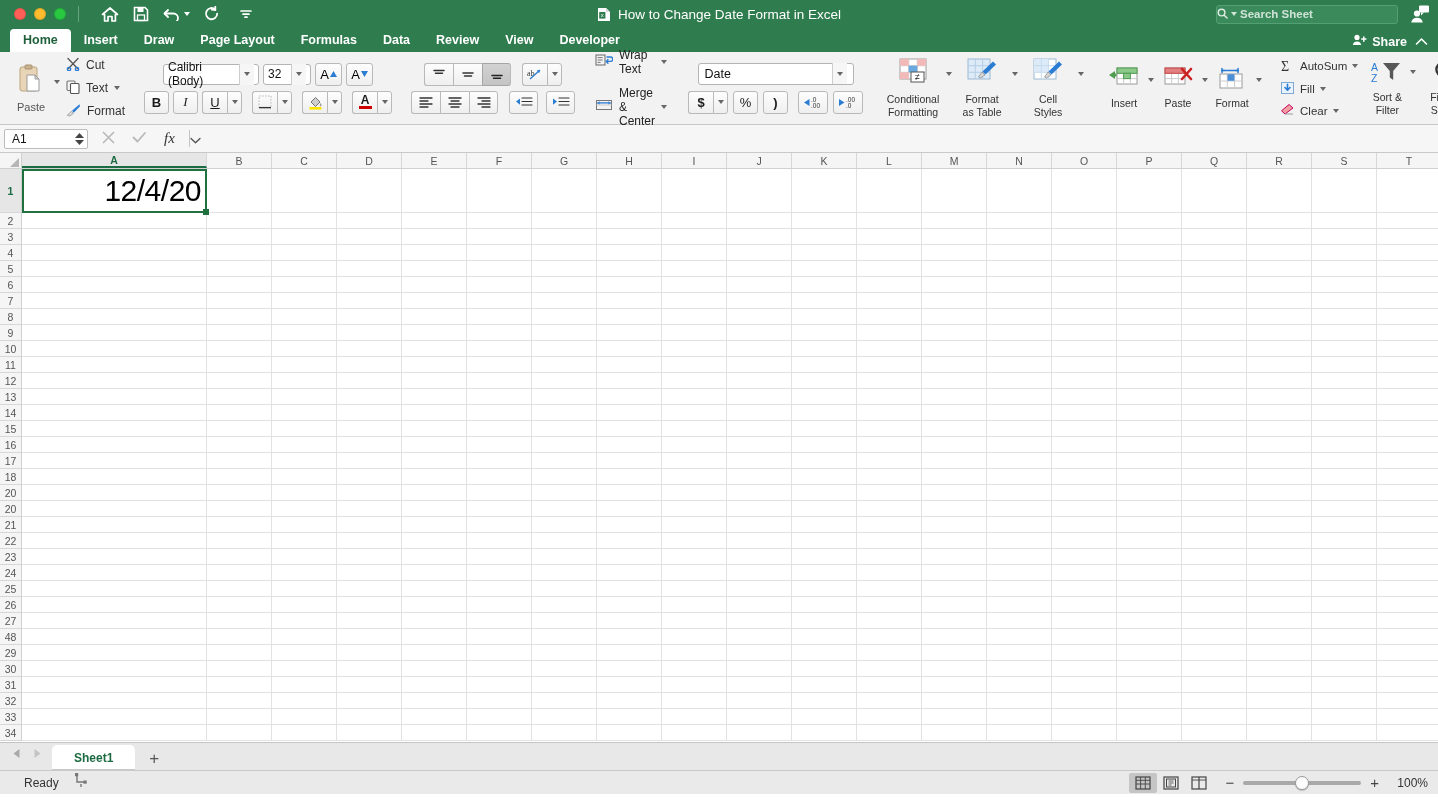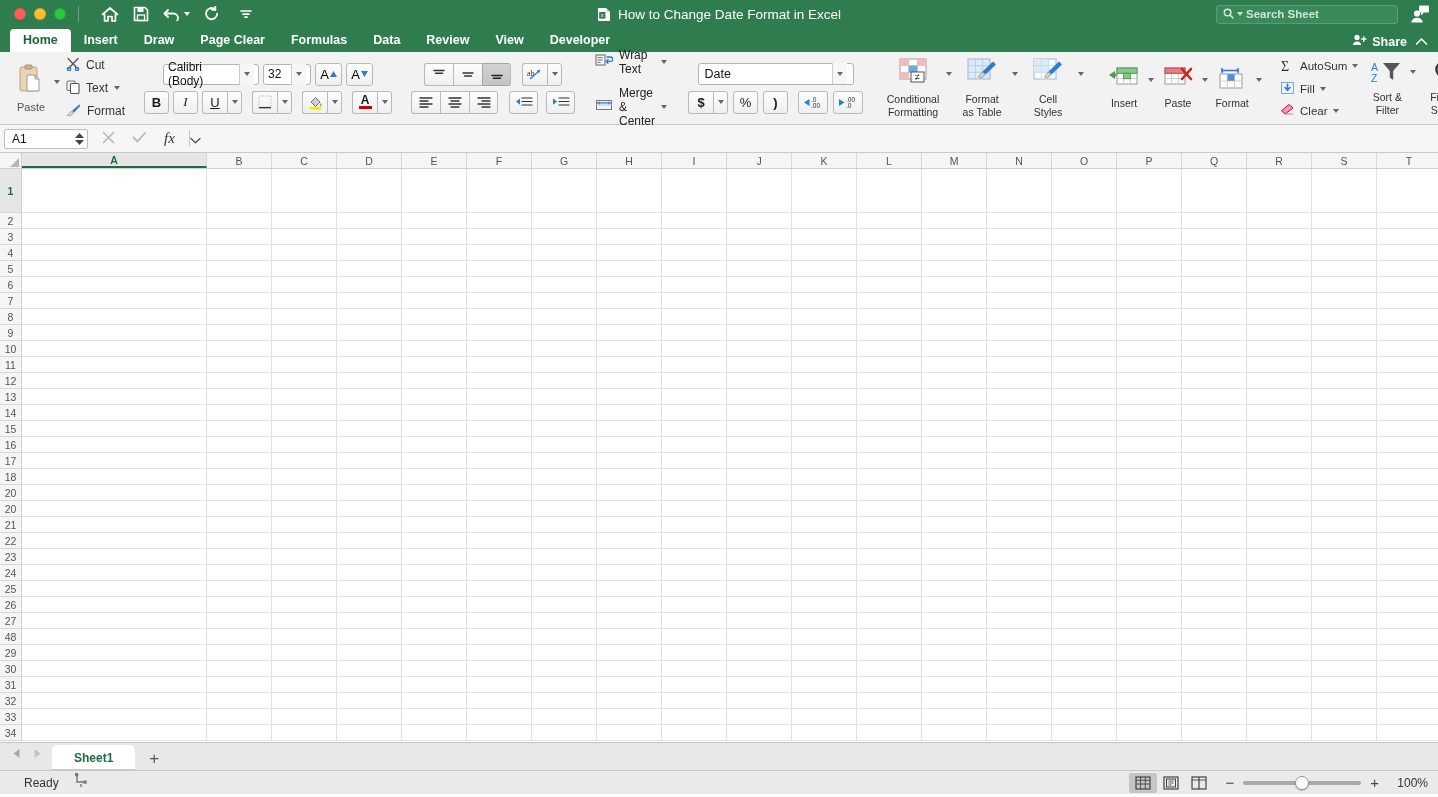--- a/index.html
+++ b/index.html
@@ -29,21 +29,21 @@
     position: absolute; left: 0; right: 0; top: 0; bottom: 0;
     display: flex; align-items: center; justify-content: center;
     gap: 7px; pointer-events: none;
   }
   .title-text { color: #fff; font-size: 13.5px; }
   .xl-doc-icon { width:14px; height:15px; display:block; }
   .tb-right { margin-left: auto; display: flex; align-items: center; gap: 12px; }
   .search-box {
     width: 182px; height: 19px; background: #3a8a5b;
     border: 1px solid #54a073; border-radius: 3px;
-    display: flex; align-items: center; gap: 3px; padding: 0 6px;
+    display: flex; align-items: center; gap: 3px; padding: 0 0;
   }
   .search-ph { color: #cfe3d7; font-size: 11.5px; font-weight: bold; }
   .acct-icon { width: 20px; height: 20px; }
 
   
   .tabbar {
     height: 24px; background: #2f7d4f; display: flex; align-items: flex-end;
     padding-left: 10px; position: relative;
   }
   .tab {
@@ -290,21 +290,21 @@
           <path d="M1.2 18.5 a5.9 5.9 0 0 1 11.6 0z" fill="#fff"></path>
         </svg>
     </span>
   </div>
 </div>
 
 <div class="tabbar">
   <div class="tab active">Home</div>
   <div class="tab">Insert</div>
   <div class="tab">Draw</div>
-  <div class="tab">Page Clear</div>
+  <div class="tab">Page Layout</div>
   <div class="tab">Formulas</div>
   <div class="tab">Data</div>
   <div class="tab">Review</div>
   <div class="tab">View</div>
   <div class="tab">Developer</div>
   <div class="tabbar-right">
     <div class="share-btn">
       <span>
         <svg width="15" height="12" viewBox="0 0 15 12">
             <circle cx="5" cy="3.4" r="2.6" fill="#fff"></circle>
@@ -1577,20 +1577,24 @@
           <div class="gcell" style="width: 65px; min-width: 65px;"></div>
           <div class="gcell" style="width: 65px; min-width: 65px;"></div>
           <div class="gcell" style="width: 65px; min-width: 65px;"></div>
           <div class="gcell" style="width: 65px; min-width: 65px;"></div>
           <div class="gcell" style="width: 65px; min-width: 65px;"></div>
           <div class="gcell" style="width: 65px; min-width: 65px;"></div>
           <div class="gcell" style="width: 65px; min-width: 65px;"></div>
           <div class="gcell" style="width: 65px; min-width: 65px;"></div>
           <div class="gcell" style="width: 65px; min-width: 65px;"></div>
         </div>
+        <div class="selbox" id="selbox" style="left: 0px; top: 0px; width: 185px; height: 44px;">
+        <span class="val">12/4/20</span>
+        <span class="selhandle"></span>
+      </div>
     </div>
   </div>
 </div>
 
 <div class="sheetbar">
   <div class="navarrows">
     <span>
       <svg width="9" height="11" viewBox="0 0 9 11">
           <path d="M7.5 1 L1.5 5.5 L7.5 10z" fill="#a9a9a9"></path>
         </svg>

